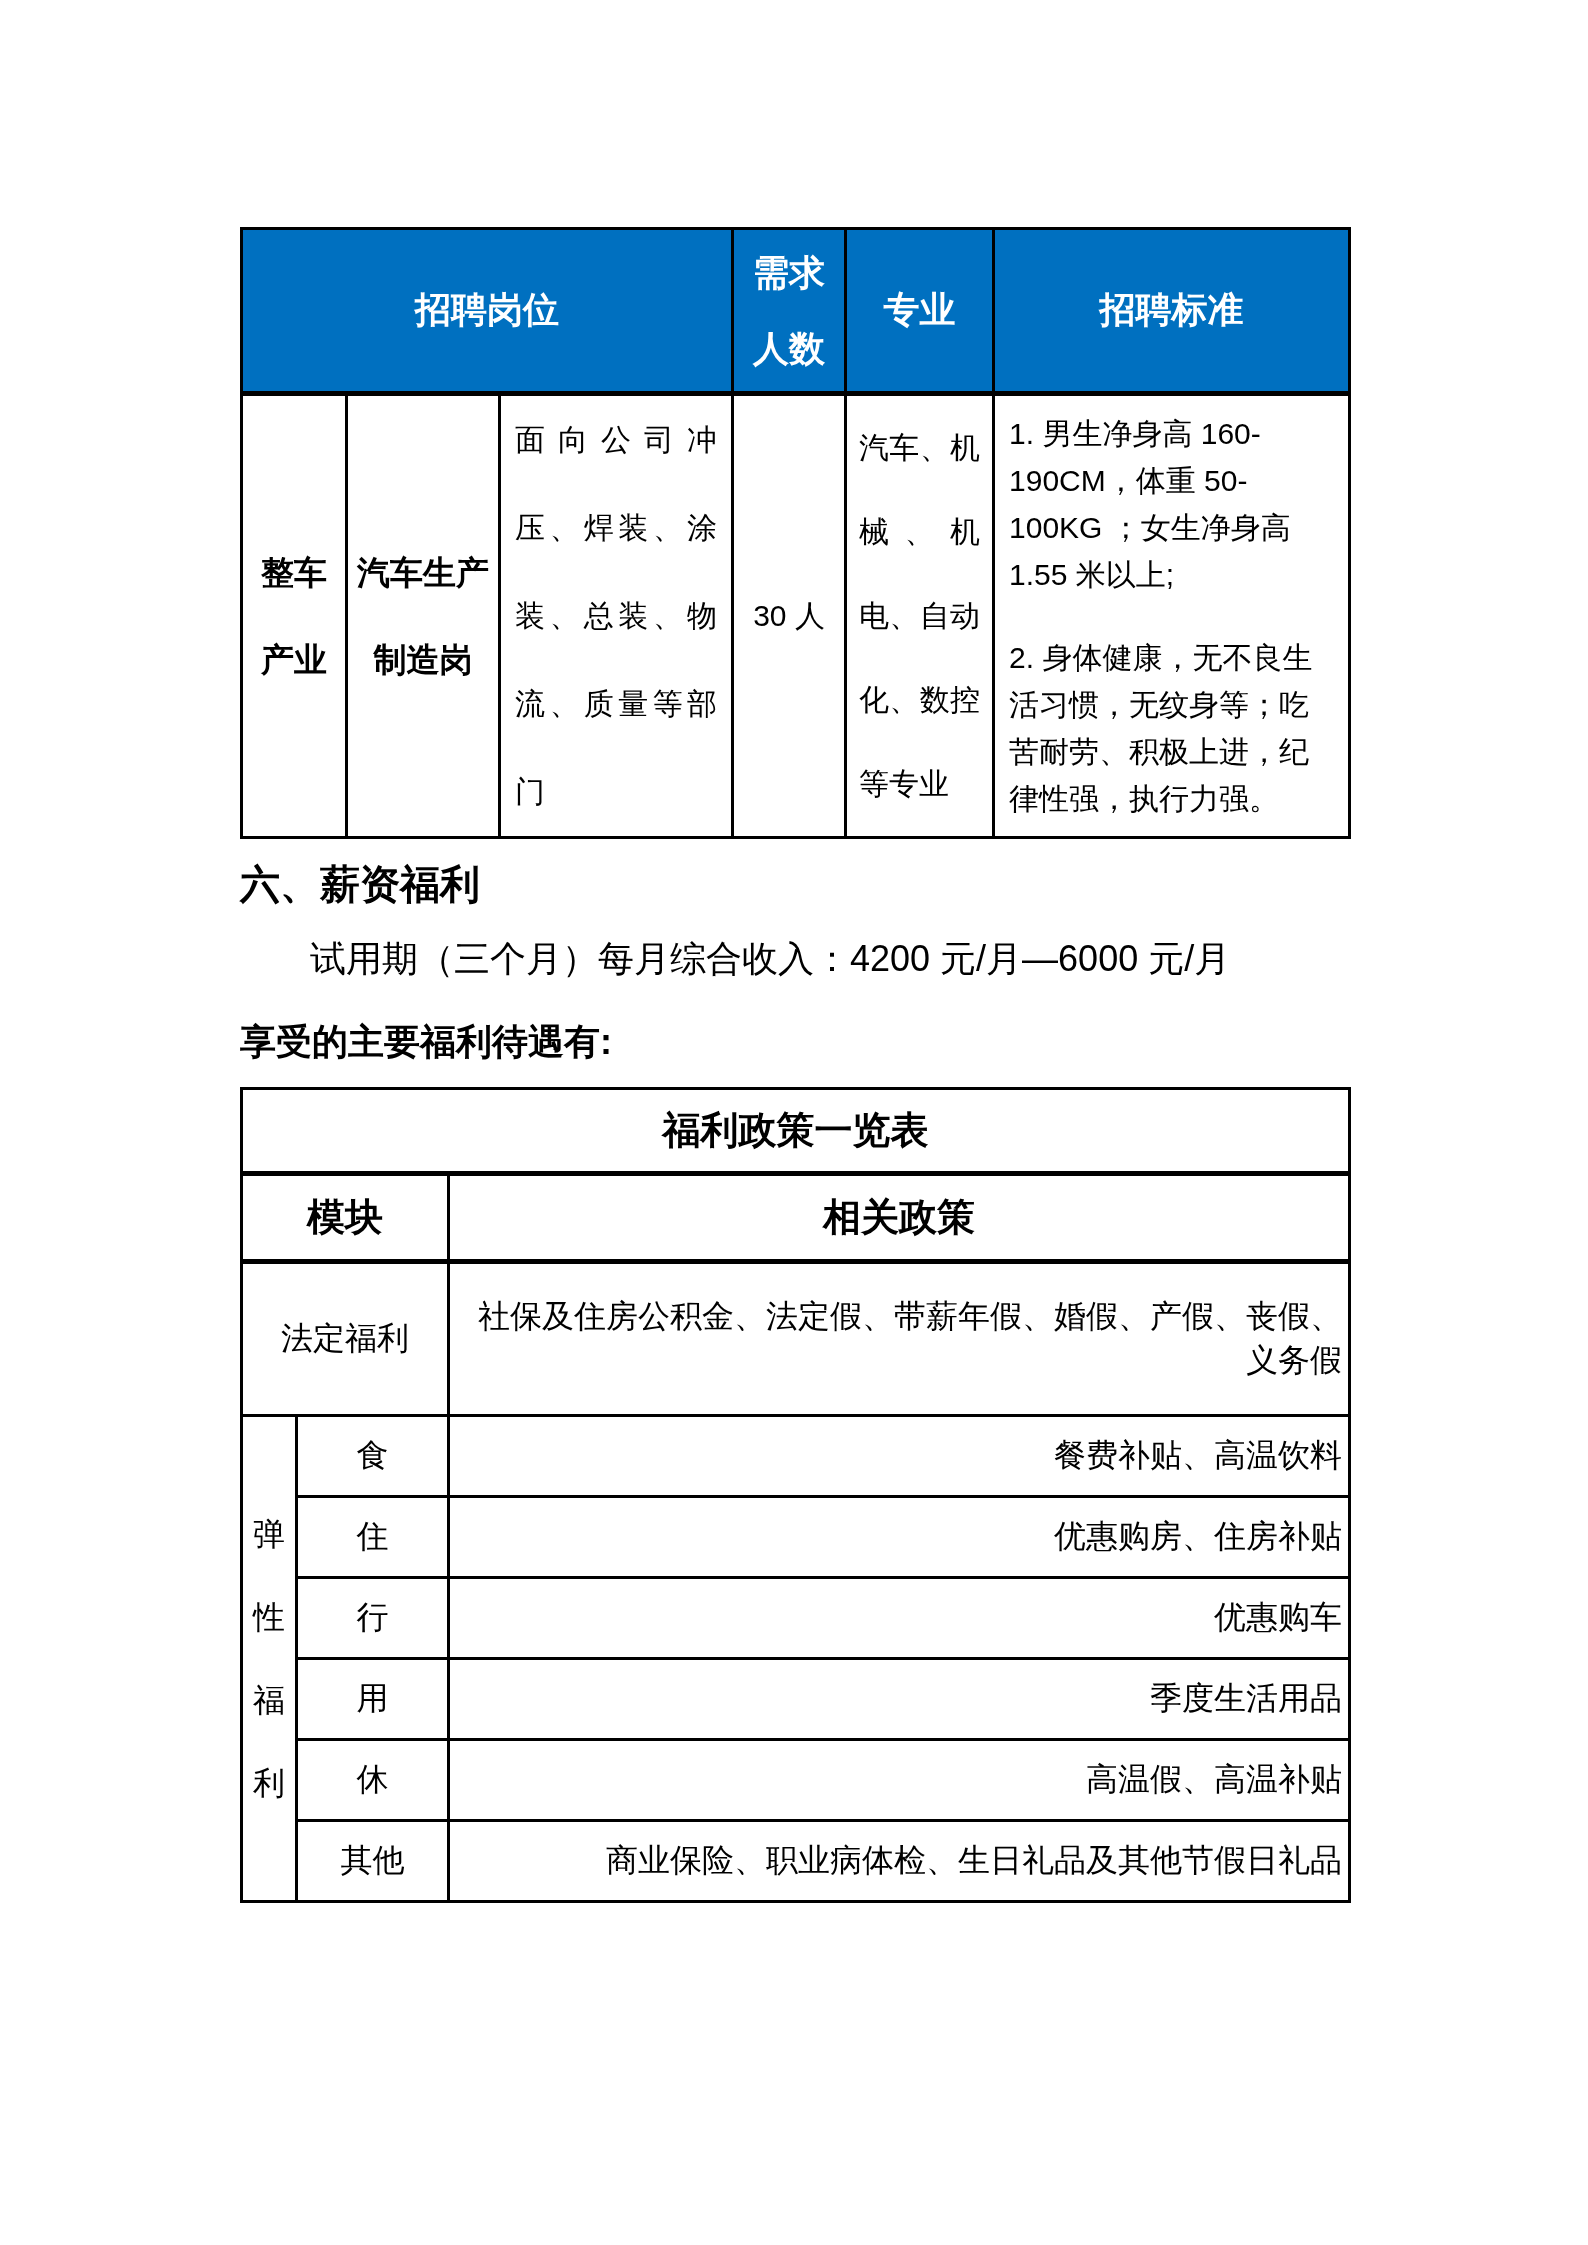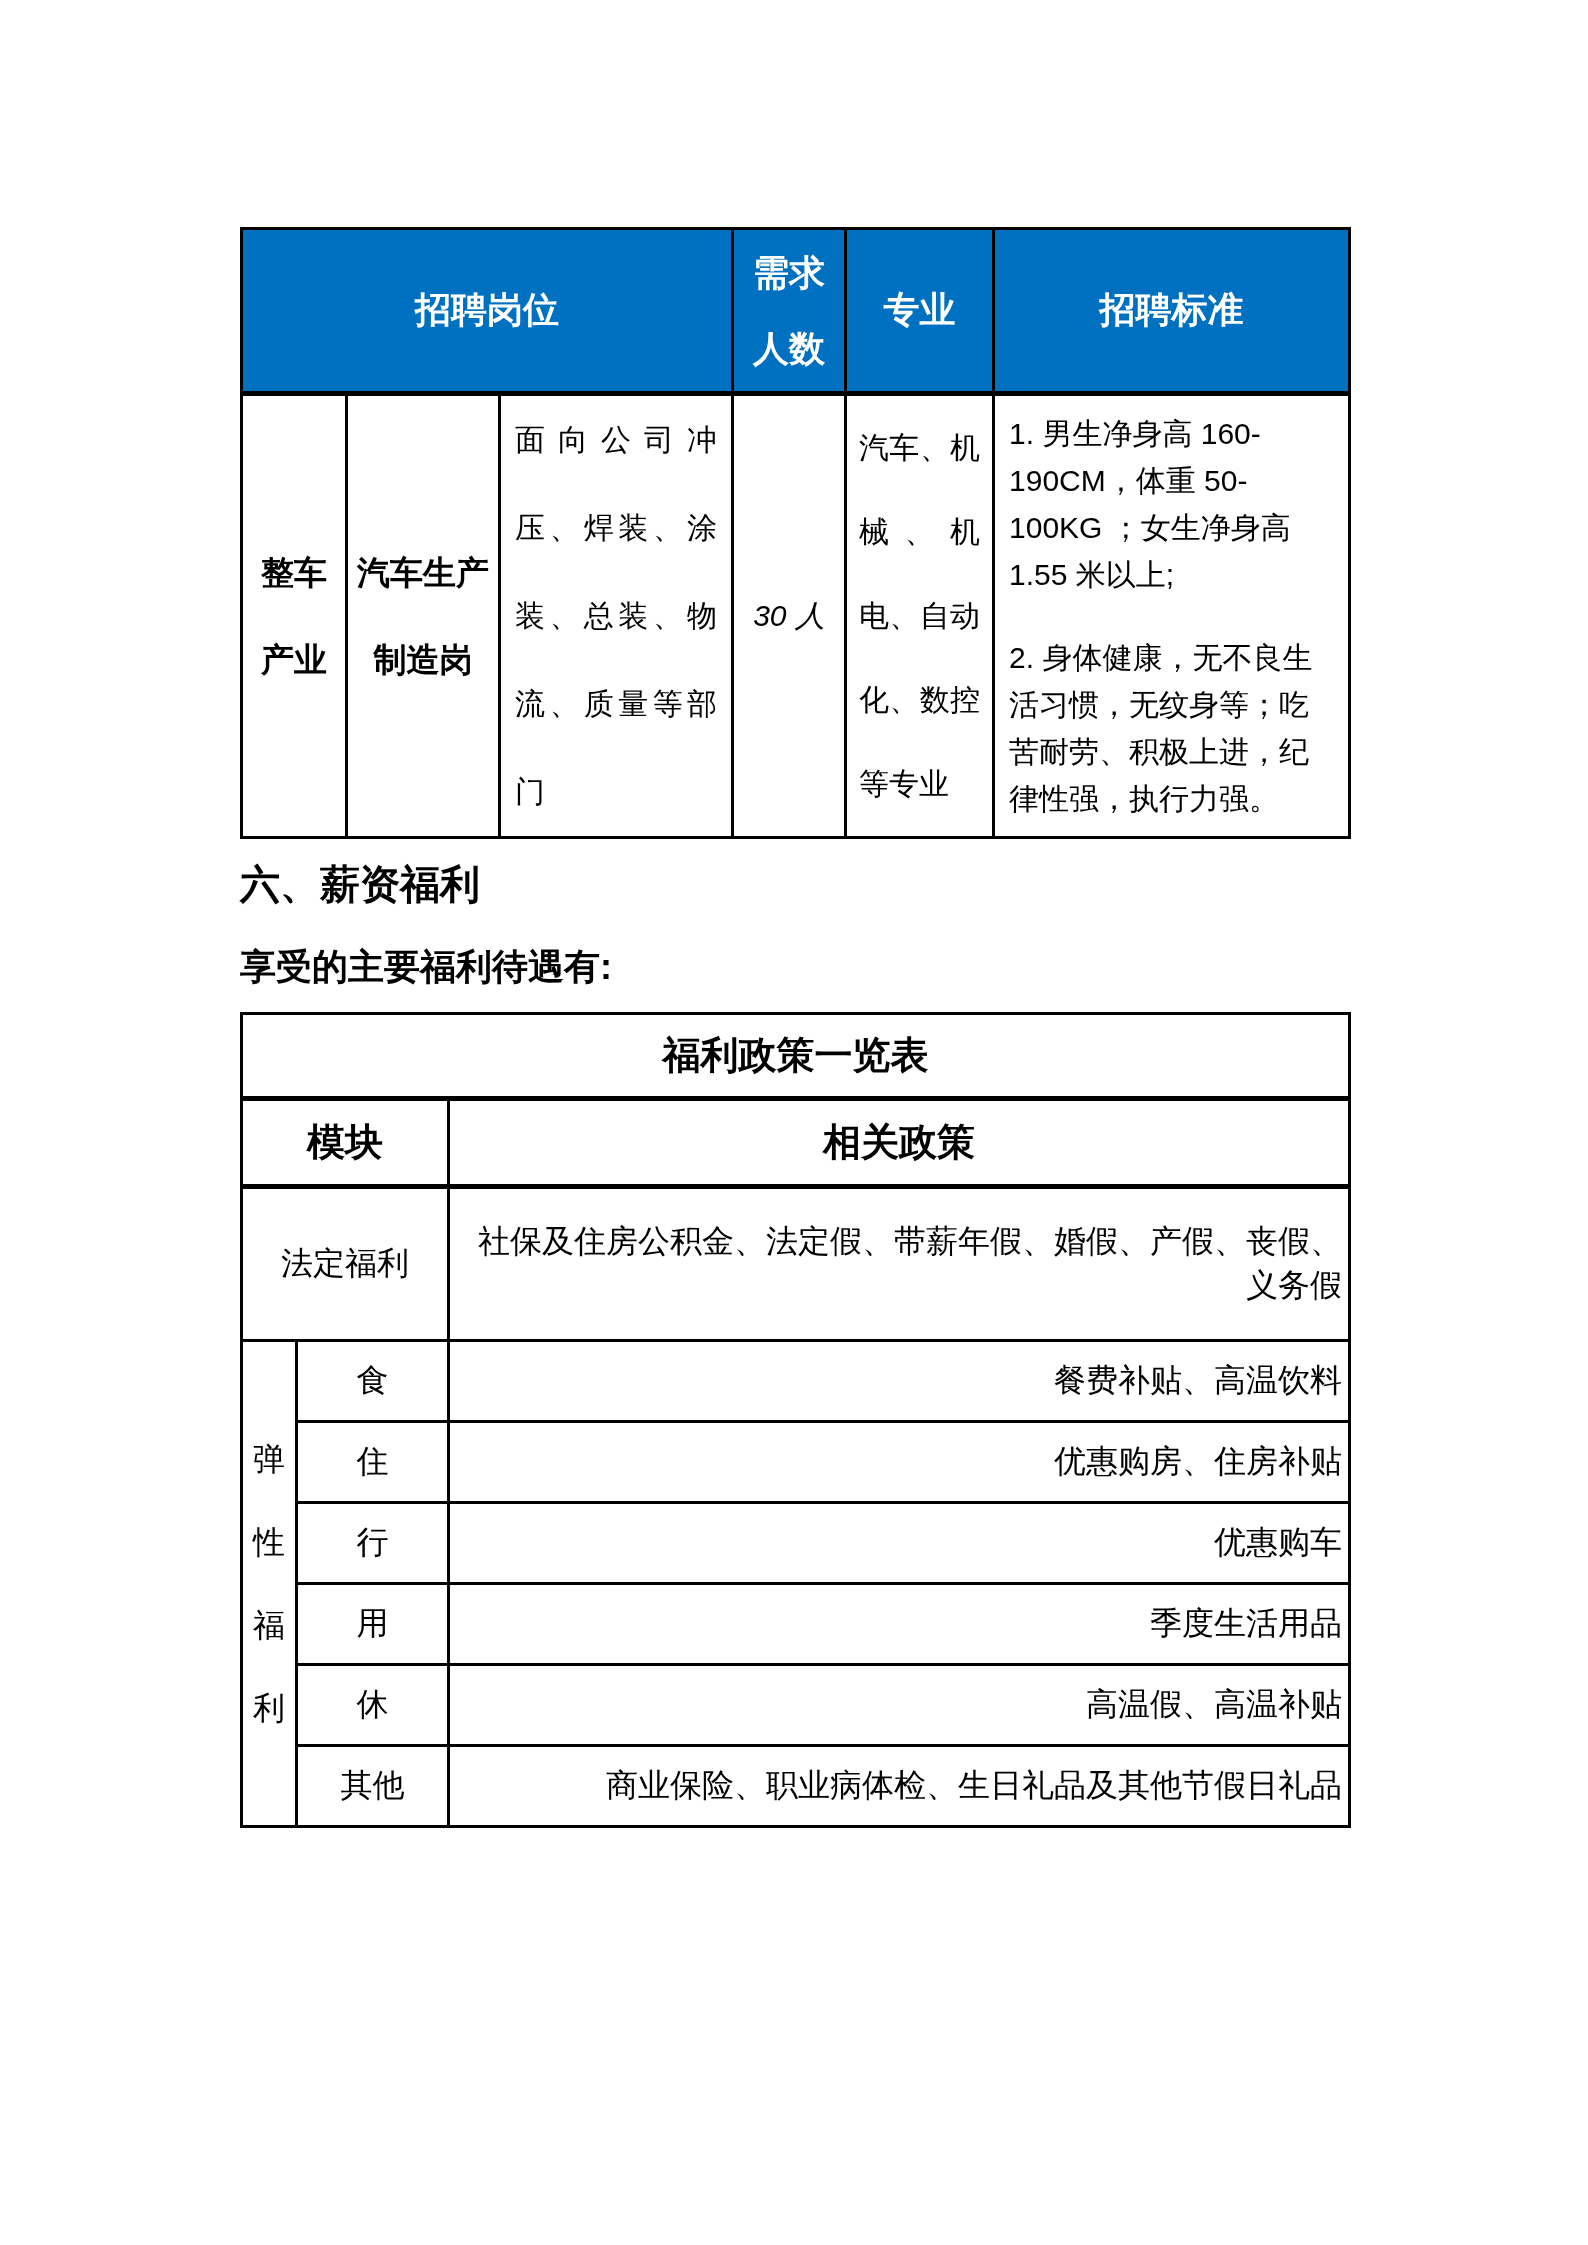--- a/index.html
+++ b/index.html
@@ -25,21 +25,21 @@
   .t1 .th{
     background:#0070C0;color:#ffffff;font-weight:bold;
     font-size:36px;text-align:center;height:165px;
     border-bottom-width:5px;
   }
   .t1 .th .hline{line-height:76px;}
   .t1 td{font-size:30px;}
   .t1 .body-td{height:421px;}
   .t1 .name-cell{font-weight:bold;font-size:33px;text-align:center;line-height:87px;}
   .t1 .dept-cell{text-align:justify;padding:0 14px;line-height:88px;}
-  .t1 .count-cell{text-align:center;font-style:italic;}
+  .t1 .count-cell{text-align:center;}
   .t1 .major-cell{text-align:justify;padding:0 12px;line-height:84px;}
   .t1 .std-cell{padding:0 14px;line-height:47px;text-align:left;}
   .t1 .std-cell p{margin:0;}
   .t1 .std-cell p + p{margin-top:36px;}
   
   .t2{margin-top:22px;}
   .t2 .title-td{
     height:85px;text-align:center;font-size:38px;font-weight:bold;
     border-bottom-width:5px;
   }
@@ -102,20 +102,21 @@
       <td class="body-td std-cell">
         <p>1. 男生净身高 160-190CM，体重 50-100KG ；女生净身高 1.55 米以上;</p>
         <p>2. 身体健康，无不良生活习惯，无纹身等；吃苦耐劳、积极上进，纪律性强，执行力强。</p>
       </td>
     </tr>
   </tbody>
     </table>
 
   <h2 class="sec-heading second">六、薪资福利</h2>
 
+  <p class="salary first">试用期（三个月）每月综合收入：4200 元/月—6000 元/月</p>
 
   <p class="welfare-intro">享受的主要福利待遇有:</p>
 
   <table class="t2">
     <colgroup>
       <col style="width:55px">
         <col style="width:152px">
         <col style="width:901px">
     </colgroup>
     <tbody>

